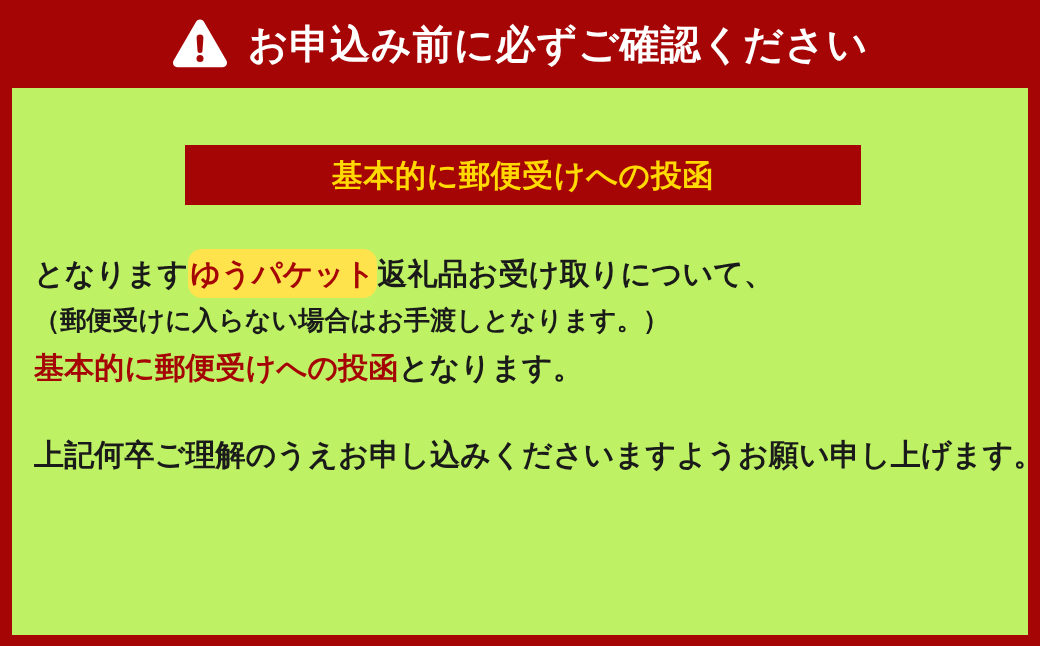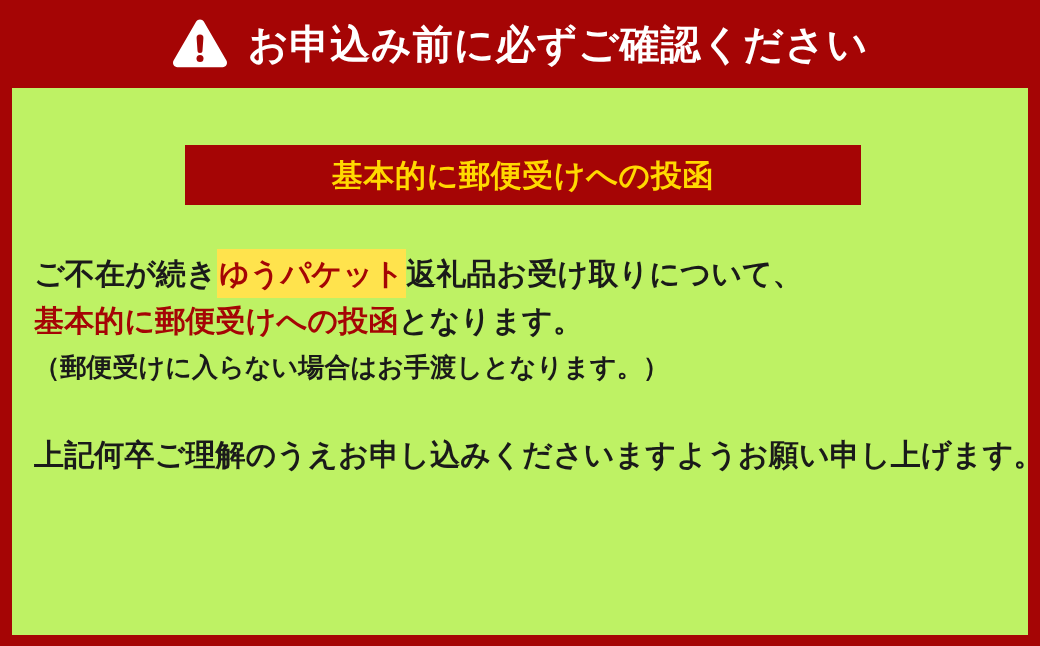--- a/index.html
+++ b/index.html
@@ -95,20 +95,21 @@
   }
 
   .line.small {
     font-size: 26px;
   }
 
   .hl-yellow {
     background: #ffe34d;
     color: #a50505;
     padding: 8px 2px;
+    border-radius: 14px;
   }
 
   .red-emph {
     color: #a50505;
   }
 
   .gap { height: 40px; }
 </style>
 </head>
 <body>
@@ -124,25 +125,25 @@
     <div class="header-title">お申込み前に必ずご確認ください</div>
   </div>
 
   <div class="subtitle-band">
     <div class="subtitle-text">基本的に郵便受けへの投函</div>
   </div>
 
   <div class="body-block">
 
     <div class="para">
-      <div class="line"><span>ご不在が続き</span><span class="hl-yellow">ゆうパケット</span><span>返礼品お受け取りについて、</span></div>
+      <div class="line"><span>となります</span><span class="hl-yellow">ゆうパケット</span><span>返礼品お受け取りについて、</span></div>
+
+      <div class="line small">（郵便受けに入らない場合はお手渡しとなります。）</div>
 
       <div class="line"><span class="red-emph">基本的に郵便受けへの投函</span><span>となります。</span></div>
-
-      <div class="line small">（郵便受けに入らない場合はお手渡しとなります。）</div>
     </div>
 
     <div class="gap"></div>
 
     <div class="para">
       <div class="line">上記何卒ご理解のうえお申し込みくださいますようお願い申し上げます。</div>
     </div>
 
   </div>
 

